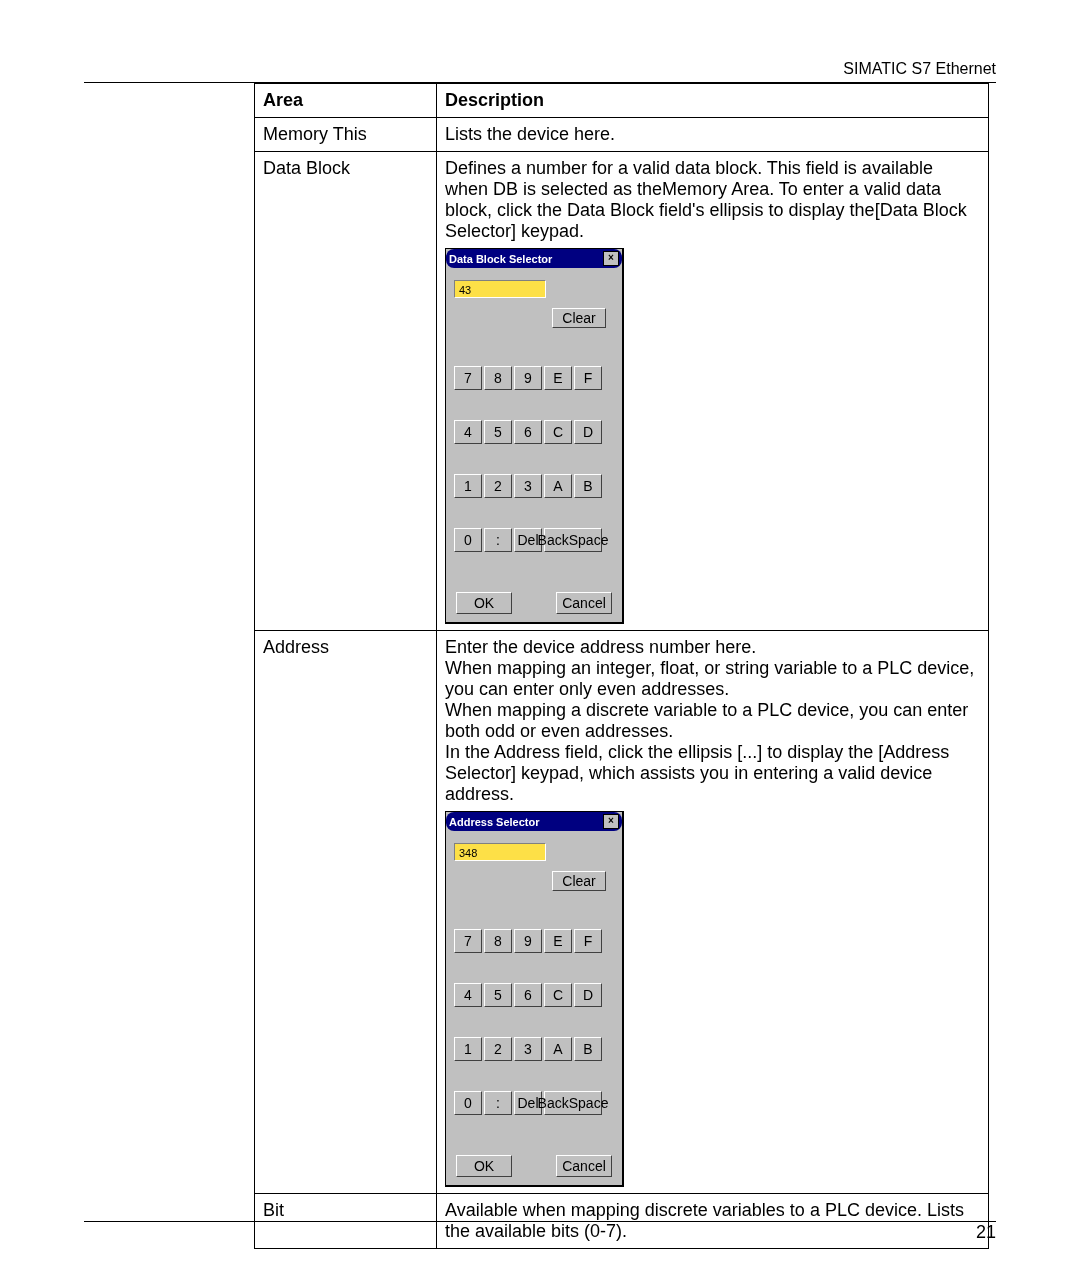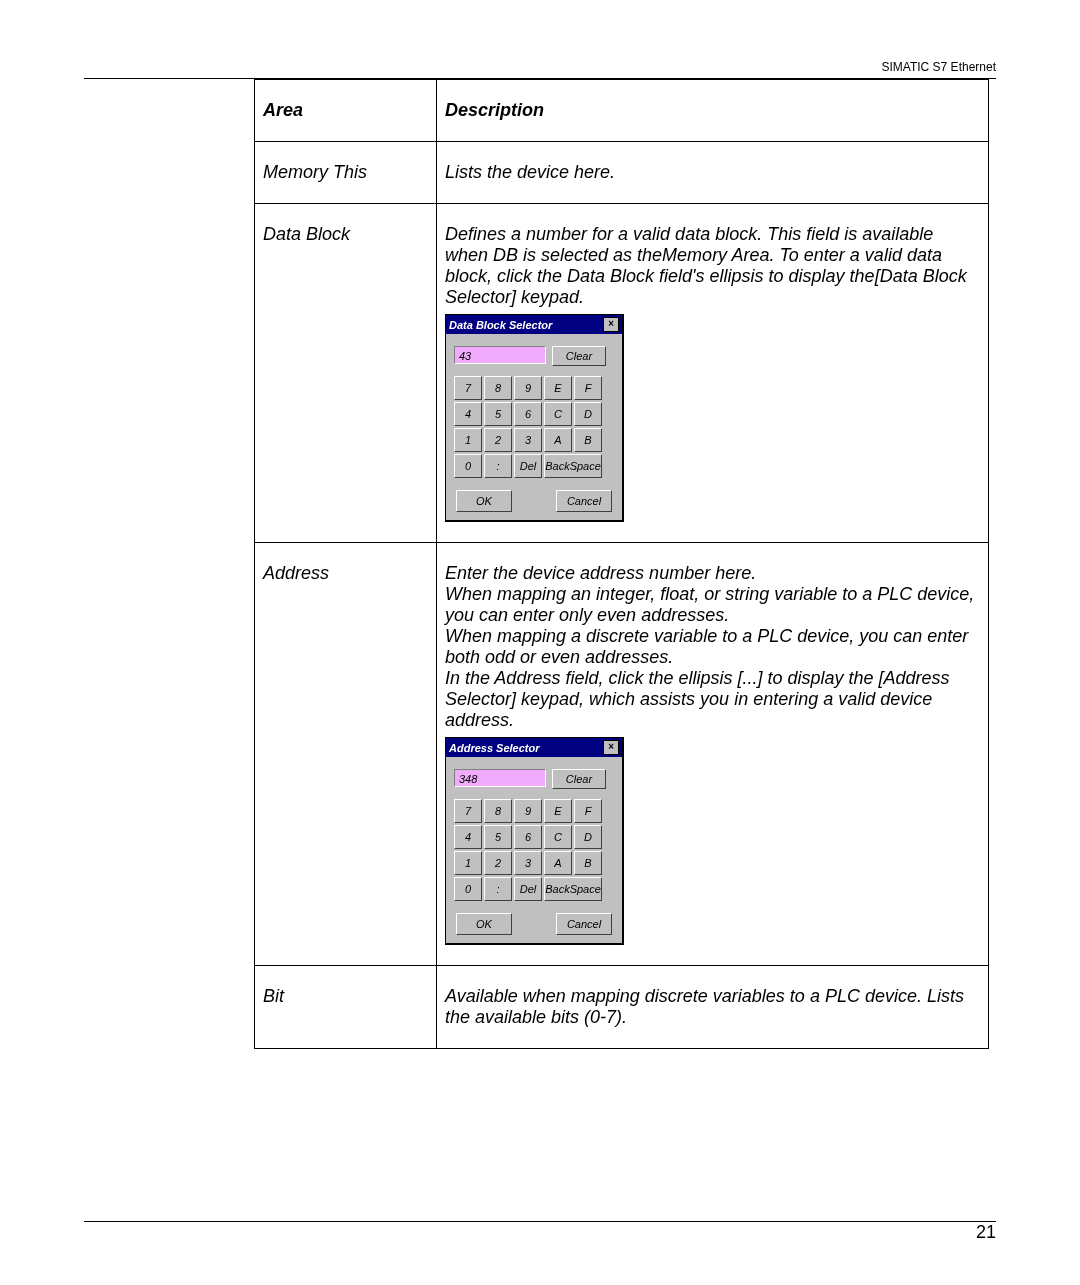--- a/index.html
+++ b/index.html
@@ -13,40 +13,39 @@
     width: 1080px;
     height: 1285px;
     position: relative;
     box-sizing: border-box;
     padding: 60px 84px 40px 84px;
   }
   .header-area {
     border-bottom: 1px solid #000;
     padding-bottom: 4px;
     text-align: right;
-    font-size: 12px;
+    font-size: 16px;
   }
   .section-title {
     font-weight: bold;
     font-size: 19px;
     margin-top: 26px;
     margin-bottom: 40px;
   }
   table.main {
     border-collapse: collapse;
     width: 735px;
     margin-left: 170px;
     font-size: 18px;
   }
   table.main th, table.main td {
     border: 1px solid #000;
-    padding: 20px 8px;
+    padding: 6px 8px;
     text-align: left;
     vertical-align: top;
-    font-style: italic;
   }
   table.main th {
     font-weight: bold;
   }
   .col-area { width: 165px; }
 
   
   .dialog {
     width: 176px;
     background: #c0c0c0;
@@ -59,54 +58,56 @@
   }
   .titlebar {
     background: #000080;
     color: #fff;
     font-weight: bold;
     padding: 2px 3px;
     display: flex;
     justify-content: space-between;
     align-items: center;
     font-size: 11px;
+    border-radius: 8px;
   }
   .closebox {
     width: 14px;
     height: 13px;
     background: #c0c0c0;
     color: #000;
     text-align: center;
     line-height: 12px;
     font-weight: bold;
     border: 1px solid #000;
     font-size: 10px;
   }
   .dlg-body { padding: 12px 8px 8px 8px; }
   .row1 { display: flex; gap: 6px; margin-bottom: 10px;}
   .textfield {
     width: 92px;
     height: 18px;
     border: 1px solid #808080;
     border-right-color:#fff; border-bottom-color:#fff;
-    background:#f0abfc;
+    background:#fde047;
     padding: 0 4px;
     font-size:11px;
     line-height:18px;
     box-sizing: border-box;
   }
   .btn {
     background:#c0c0c0;
     border:1px solid #fff;
     border-right-color:#404040; border-bottom-color:#404040;
     text-align:center;
-    font-size:11px;
+    font-size:14px;
     display:flex; align-items:center; justify-content:center;
     box-sizing: border-box;
     cursor: default;
+    margin-top: 28px;
   }
   .btn-clear { width: 54px; height:20px; }
   .keypad { display:flex; flex-direction:column; gap:2px; margin-bottom:12px;}
   .kprow { display:flex; gap:2px; }
   .key  { width:28px; height:24px; }
   .key-wide { width:58px; height:24px; }
   .okrow { display:flex; justify-content: space-between; padding: 0 2px; gap: 44px;}
   .btn-ok { width:60px; height:22px; }
   .btn-cancel { width:60px; height:22px; }
   .ul-first::first-letter { text-decoration: underline; }

